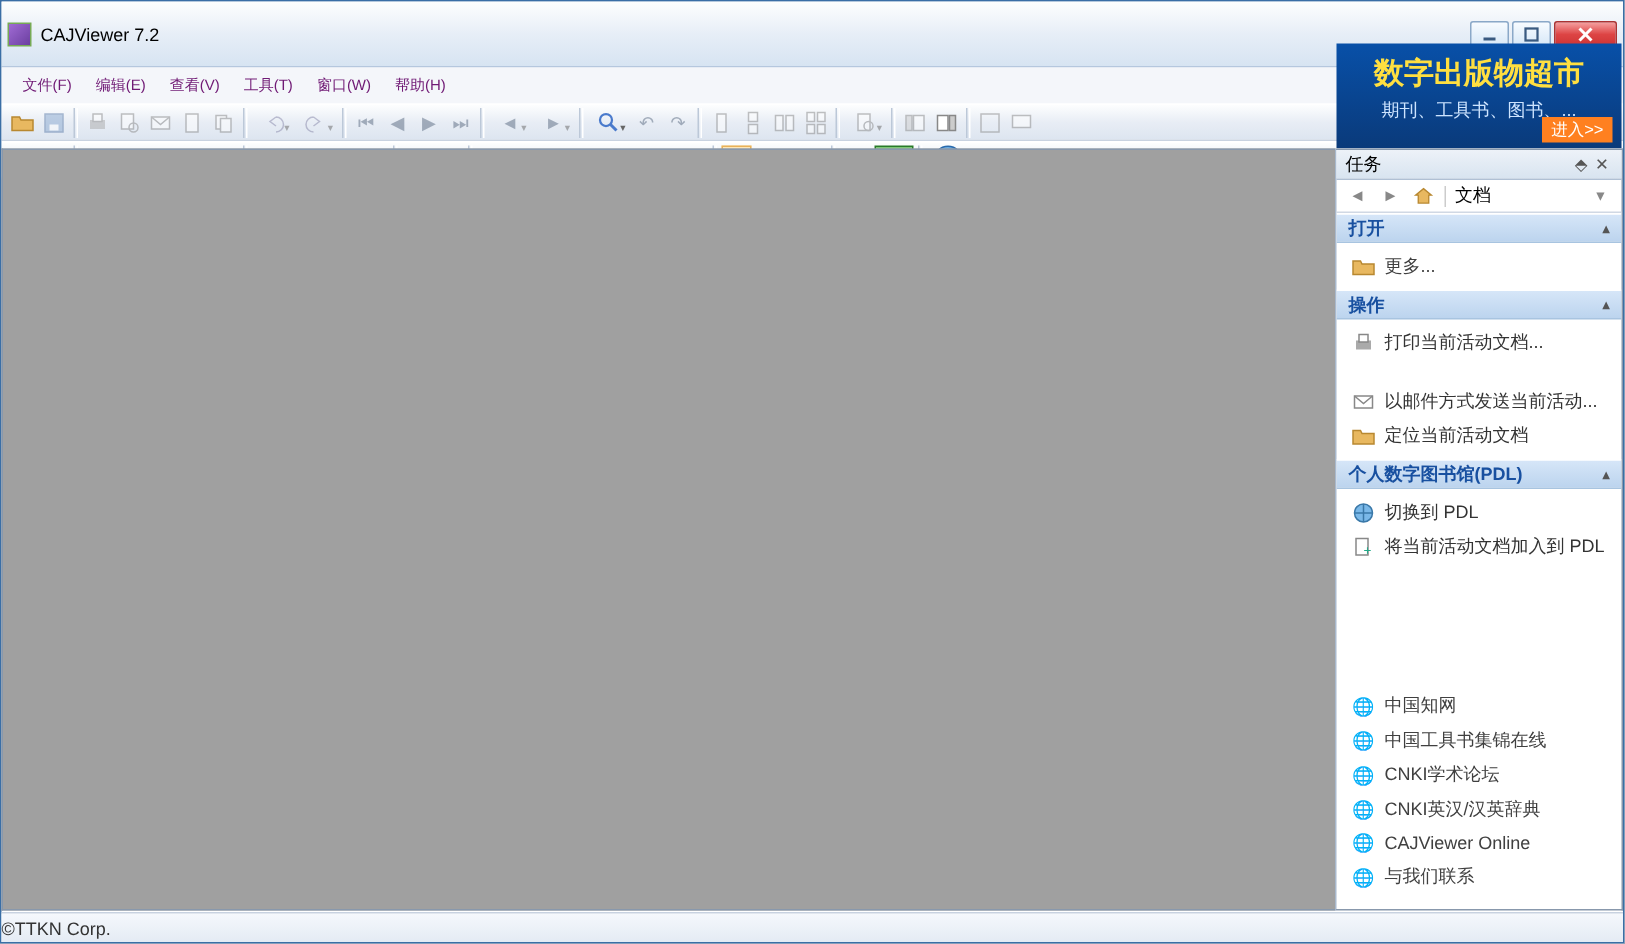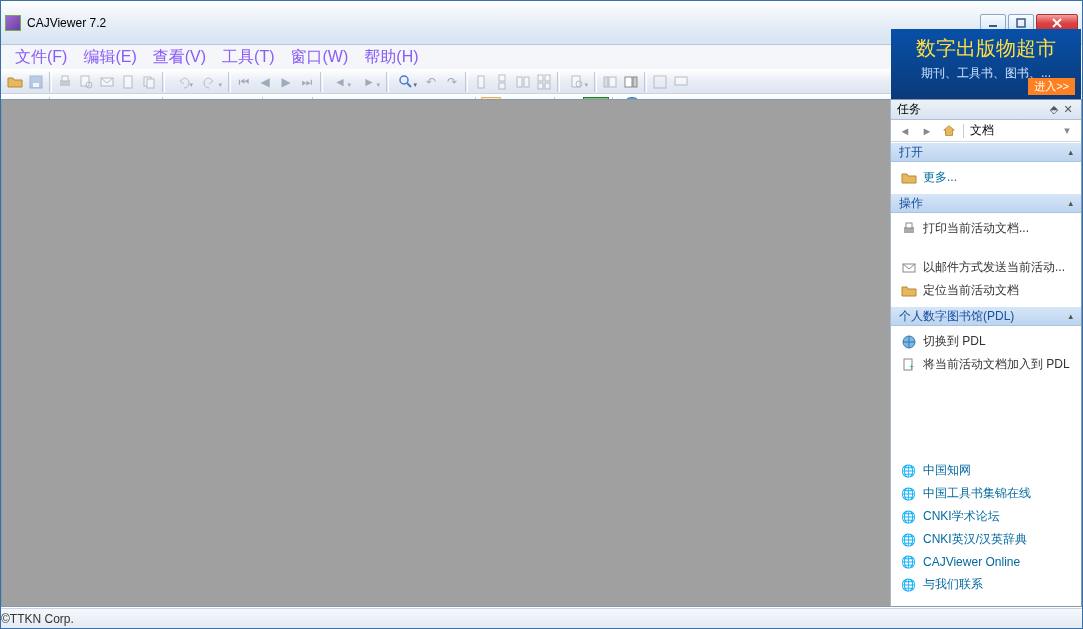--- a/index.html
+++ b/index.html
@@ -5,52 +5,52 @@
 *{box-sizing:border-box;margin:0;padding:0;font-family:"Microsoft YaHei",SimSun,Arial,sans-serif}
 body{background:#fff;width:1083px;height:629px;overflow:hidden;border:1px solid #3a6ea5;font-size:12px;color:#000}
 .titlebar{height:44px;background:linear-gradient(#fdfefe,#e7eef7,#d7e4f2);display:flex;align-items:center;padding:0 4px;border-bottom:1px solid #b5c7de}
 .title-icon{width:16px;height:16px;background:linear-gradient(135deg,#a06bd4,#6b3fa0);margin-right:6px;border:1px solid #7a5;display:inline-block}
 .title-text{flex:1;font-size:12px;color:#000}
 .win-btns{display:flex;gap:0}
 .win-btn{width:26px;height:18px;border:1px solid #8aa8c8;border-radius:2px;margin-left:2px;display:flex;align-items:center;justify-content:center;font-size:10px;background:linear-gradient(#f7fbff,#d6e7f7);color:#3a5a80}
 .win-btn.close{width:42px;background:linear-gradient(#f5a0a0,#d44,#c33);color:#fff;border-color:#a33}
 .win-btns svg{display:block}
 .menubar{height:24px;display:flex;align-items:center;padding:0 6px;background:#f4f6fa}
-.menu-item{padding:2px 8px;color:#8b5cf6;font-size:16px;cursor:default}
+.menu-item{padding:2px 8px;color:#701a75;font-size:10px;cursor:default}
 .toolstrip{height:25px;background:linear-gradient(#fdfefe,#e8edf5,#dde5f0);border-top:1px solid #fff;border-bottom:1px solid #c8d2e0;display:flex;align-items:center;padding:0 4px;gap:1px}
 .tb-btn{width:20px;height:20px;display:flex;align-items:center;justify-content:center;border:1px solid transparent;color:#5a6a80;font-size:12px;position:relative}
 .tb-btn.disabled{opacity:.5}
 .tb-btn.with-arrow{width:28px}
 .tb-btn.with-arrow::after{content:"▾";font-size:7px;position:absolute;right:2px;bottom:2px;color:#666}
 .tb-sep{width:3px;height:20px;border-left:1px solid #bcc8d8;border-right:1px solid #fff;margin:0 2px}
 .tb-btn svg{width:16px;height:16px}
 .tb-btn.active{background:#fde7b8;border:1px solid #e8b15a}
 .search-box{height:20px;flex:0 0 150px;border:1px solid #888;background:#fff;padding:0 4px;font-size:12px;color:#888}
 .go-btn{width:26px;height:20px;background:linear-gradient(#7ec877,#2a9a2a);border:1px solid #2a7a2a;color:#fff;display:flex;align-items:center;justify-content:center;font-size:11px;margin-left:2px}
 .go-btn::after{content:"▾";font-size:7px;margin-left:2px}
 .help-btn{width:20px;height:20px;border-radius:50%;background:radial-gradient(circle at 30% 30%,#8cc8f0,#2a7acc);color:#fff;display:flex;align-items:center;justify-content:center;font-size:12px;margin-left:4px;border:1px solid #2a6aac}
 .side-banner{position:absolute;right:2px;top:29px;width:190px;height:70px;background:linear-gradient(#0850a8,#0a3a7a);color:#fff;text-align:center}
-.side-banner .big{font-size:20px;font-weight:normal;color:#ffdf40;margin-top:6px}
+.side-banner .big{font-size:20px;font-weight:bold;color:#ffdf40;margin-top:6px}
 .side-banner .small{font-size:12px;color:#cde4ff;margin-top:3px}
 .side-banner .enter{position:absolute;right:6px;bottom:4px;background:#ff8020;color:#fff;font-size:11px;padding:1px 6px}
 .body-area{position:absolute;left:1px;right:1px;top:99px;bottom:22px;display:flex}
 .doc-area{flex:1;background:#a0a0a0;border:1px solid #8898ac;border-right:none}
 .task-pane{width:192px;background:#fff;border:1px solid #8898ac;border-left:1px solid #a8b8cc;display:flex;flex-direction:column}
 .pane-title{height:20px;background:linear-gradient(#edf2f8,#d8e4f0);border-bottom:1px solid #b0c0d4;display:flex;align-items:center;padding:0 6px;font-size:12px}
 .pane-title .sp{flex:1}
 .pane-title .pin,.pane-title .x{width:14px;text-align:center;color:#555;font-size:11px}
 .pane-nav{height:22px;display:flex;align-items:center;padding:0 6px;gap:6px;border-bottom:1px solid #d0d8e4}
 .nav-btn{width:16px;height:16px;display:flex;align-items:center;justify-content:center;color:#888;font-size:11px}
 .nav-label{flex:1;font-size:12px}
 .nav-btn.home svg{width:14px;height:14px}
-.section-hdr{height:20px;background:linear-gradient(#d6e6f8,#bcd4ee);color:#1850a0;font-size:12px;font-weight:normal;display:flex;align-items:center;padding:0 8px;border-top:1px solid #fff;border-bottom:1px solid #a8c4e0}
+.section-hdr{height:20px;background:linear-gradient(#d6e6f8,#bcd4ee);color:#1850a0;font-size:12px;font-weight:bold;display:flex;align-items:center;padding:0 8px;border-top:1px solid #fff;border-bottom:1px solid #a8c4e0}
 .section-hdr .sp{flex:1}
 .section-hdr .col{font-size:9px;color:#555}
 .section-body{padding:4px 0}
-.task-link{display:flex;align-items:center;padding:3px 10px;font-size:12px;color:#0369a1;gap:6px;cursor:default}
+.task-link{display:flex;align-items:center;padding:3px 10px;font-size:12px;color:#404040;gap:6px;cursor:default}
 .task-link .ico{width:16px;height:16px;display:flex;align-items:center;justify-content:center;flex:0 0 16px}
 .task-link.txt{color:#333}
 .links-bottom{margin-top:auto;padding:6px 0 10px 0}
 .statusbar{position:absolute;left:1px;right:1px;bottom:1px;height:20px;background:linear-gradient(#f5f8fc,#e4ebf4);border-top:1px solid #c8d2e0;display:flex;align-items:center;padding:0 0;font-size:12px;color:#333}
 .task-pane-scroll{flex:1;overflow:hidden;display:flex;flex-direction:column}
 </style>
 </head>
 <body>
 
 <div class="titlebar">

